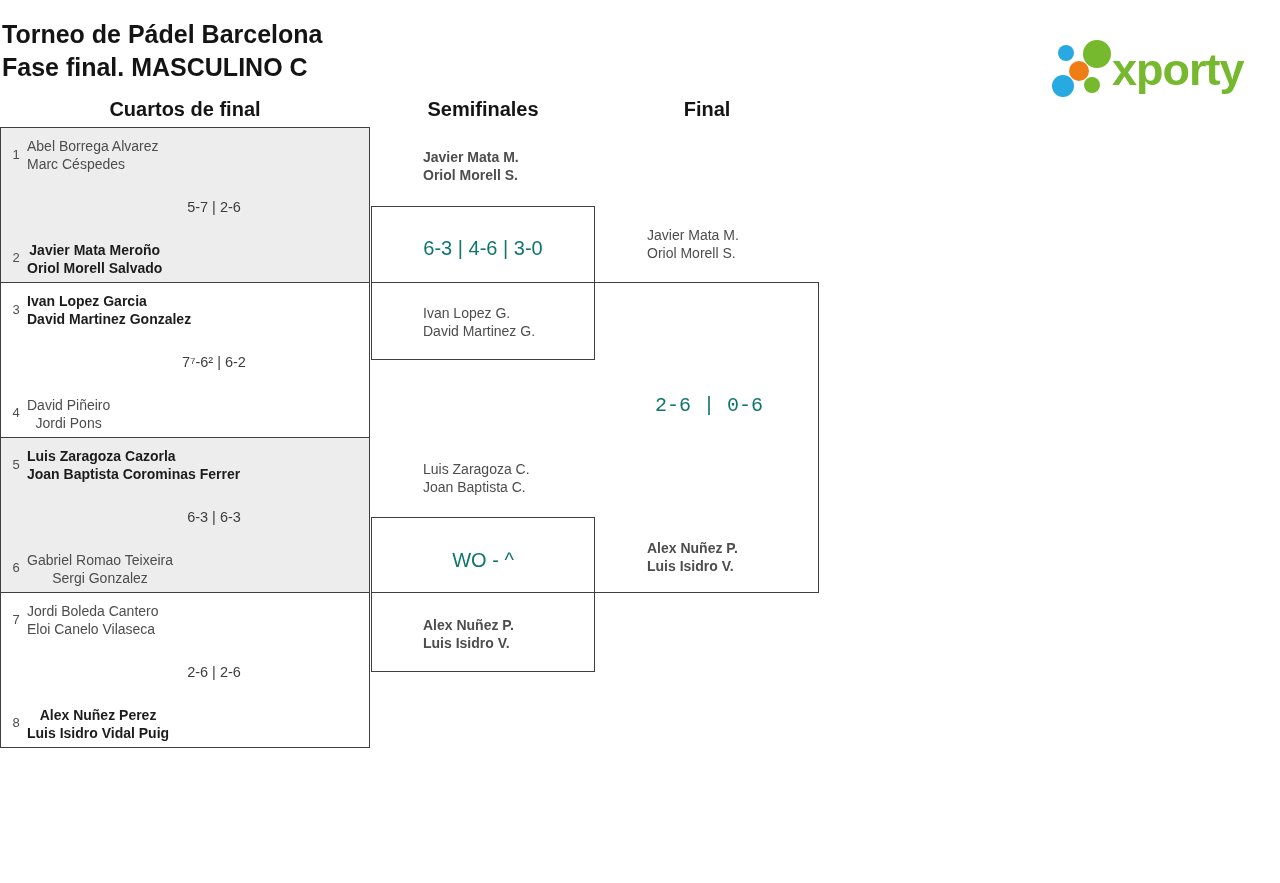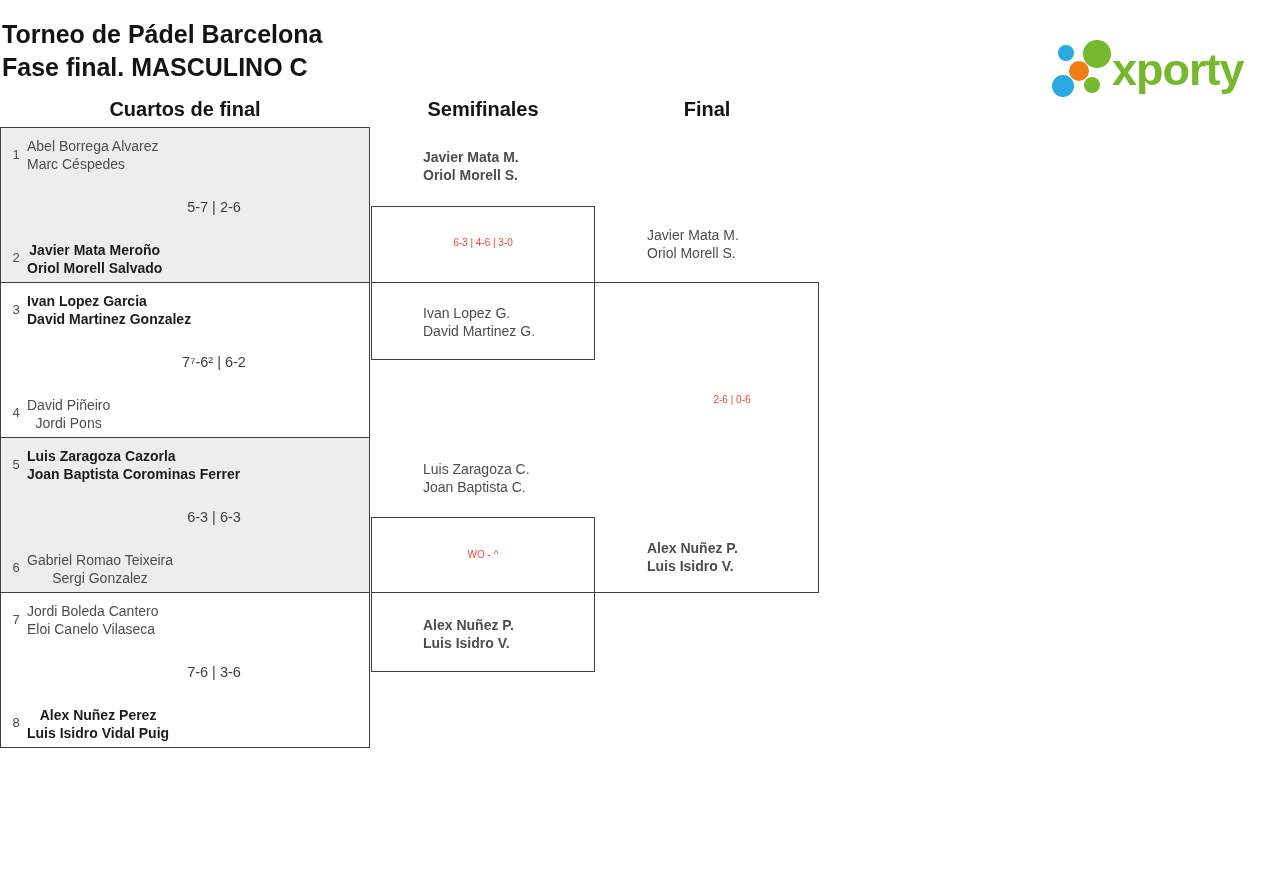--- a/index.html
+++ b/index.html
@@ -24,21 +24,21 @@
   .xline{position:absolute;left:371px;width:224px;height:1px;background:#3f3f3f;}
   
   .seed{position:absolute;left:7px;width:16px;text-align:center;font-size:13px;line-height:16px;color:#4d4d4d;}
   .seed.st{top:19px;} .seed.sb{top:122px;}
   .team{position:absolute;left:26px;font-size:14px;line-height:18px;color:#4d4d4d;white-space:nowrap;}
   .team.tt{top:9px;} .team.tb{top:113px;text-align:center;}
   .winner{font-weight:700;color:#1c1c1c;}
   .qscore{position:absolute;left:0;top:71px;width:100%;text-align:center;font-size:14.5px;color:#3d3d3d;margin-left:29px;}
   
   .label{position:absolute;font-size:14px;line-height:18px;color:#4d4d4d;white-space:nowrap;margin-left:46px;}
-  .bscore{position:absolute;width:224px;text-align:center;font-size:10px;color:#ef4444;}
+  .bscore{position:absolute;width:224px;text-align:center;font-size:20px;color:#0f766e;}
 </style>
 </head>
 <body>
 
 <div class="title">
   <div>Torneo de Pádel Barcelona</div>
   <div>Fase final. MASCULINO C</div>
 </div>
 
 <div class="logo">
@@ -97,21 +97,21 @@
     <div>Sergi Gonzalez</div>
   </div>
 </div>
 
 <div class="match" style="top:592px;height:156px;">
   <span class="seed st">7</span>
   <div class="team tt">
     <div>Jordi Boleda Cantero</div>
     <div>Eloi Canelo Vilaseca</div>
   </div>
-  <div class="qscore">7-6 | 3-6</div>
+  <div class="qscore">2-6 | 2-6</div>
   <span class="seed sb">8</span>
   <div class="team tb winner">
     <div>Alex Nuñez Perez</div>
     <div>Luis Isidro Vidal Puig</div>
   </div>
 </div>
 
 <div class="sfbox" style="top:206px;height:154px;"></div>
 <div class="sfbox" style="top:517px;height:155px;"></div>
 <div class="finalbox"></div>
@@ -135,17 +135,17 @@
 <div class="bscore" style="left:371px;top:549px;">WO - ^</div>
 <div class="label winner" style="left:377px;top:616px;">
   <div>Alex Nuñez P.</div>
   <div>Luis Isidro V.</div>
 </div>
 
 <div class="label" style="left:601px;top:226px;">
   <div>Javier Mata M.</div>
   <div>Oriol Morell S.</div>
 </div>
-<div class="bscore" style="left:620px;top:394px;">2-6 | 0-6</div>
+<div class="bscore" style="left:597px;top:394px;font-family:Liberation Mono, monospace;">2-6 | 0-6</div>
 <div class="label winner" style="left:601px;top:539px;">
   <div>Alex Nuñez P.</div>
   <div>Luis Isidro V.</div>
 </div>
 
 </body></html>

